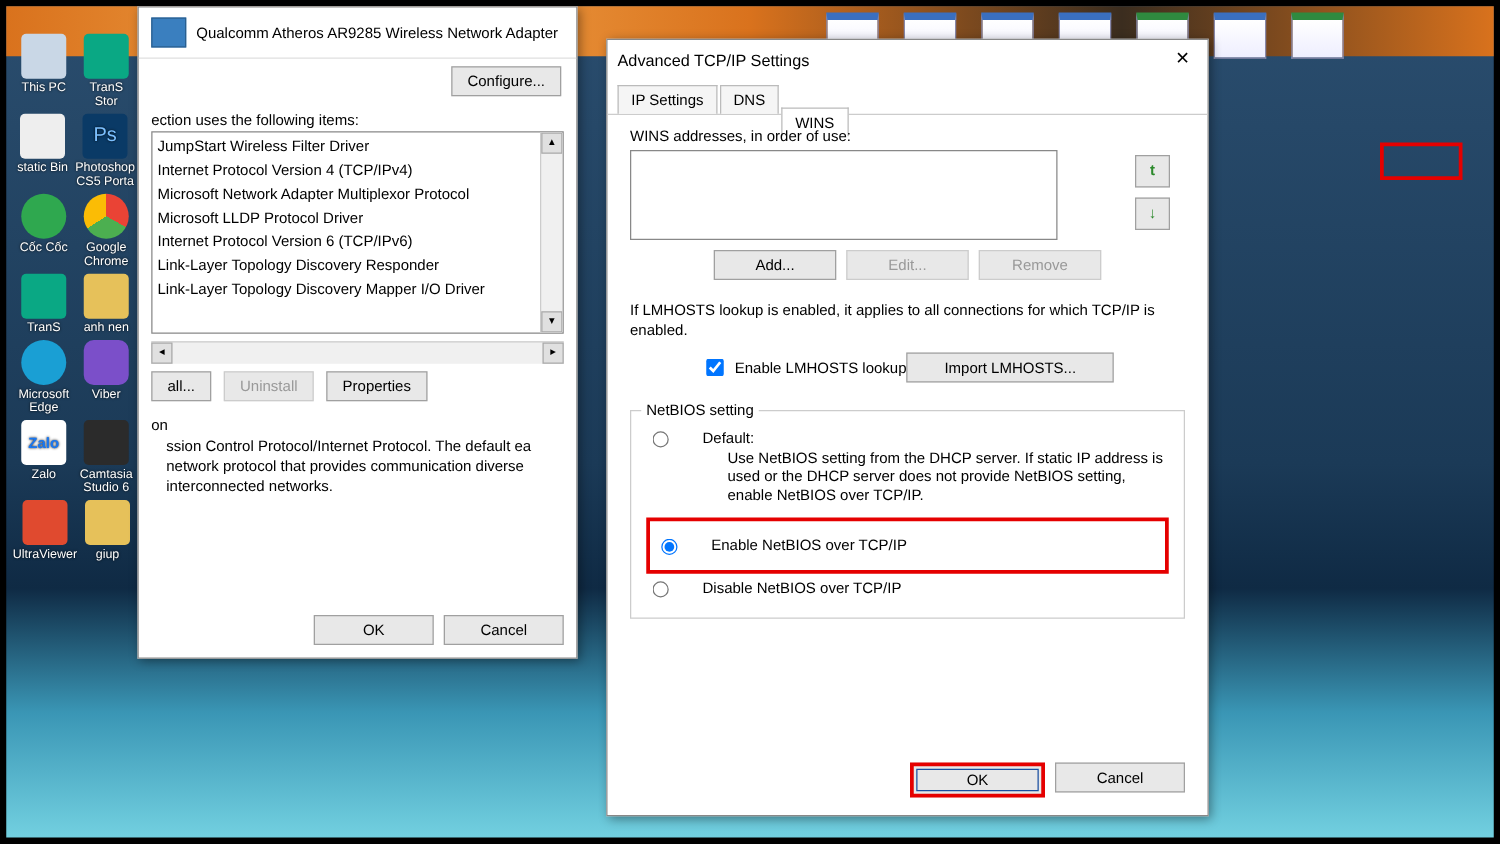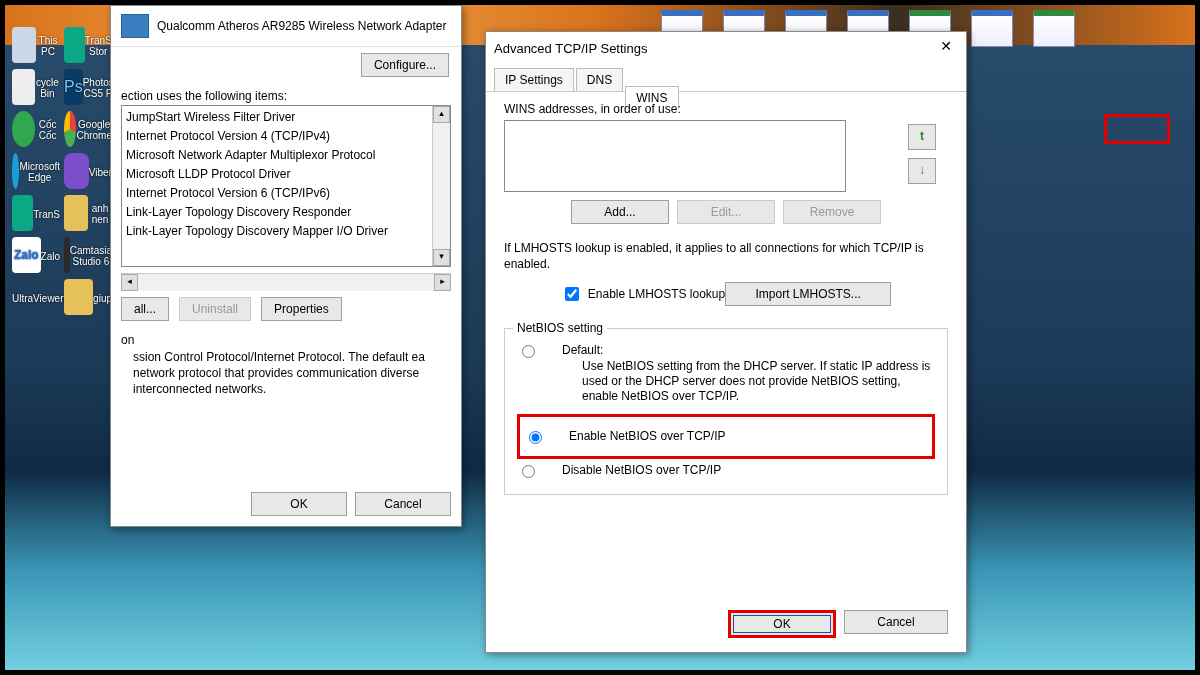--- a/index.html
+++ b/index.html
@@ -1,21 +1,21 @@
 <!DOCTYPE html>
 <html><head>
 <meta charset="utf-8">
 <style>
   html,body{margin:0;padding:0;width:1200px;height:675px;overflow:hidden;font-family:"Segoe UI",Tahoma,sans-serif;font-size:12px;background:#000}
   .screen{position:relative;width:1200px;height:675px;box-sizing:border-box;border:5px solid #000}
   .wallpaper{position:absolute;inset:0;background:linear-gradient(to bottom,#2a4d6e 0%,#1b3a57 55%,#0f2a44 70%,#3a96b5 85%,#72d0e0 100%)}
   .sunset{position:absolute;top:0;left:0;right:0;height:40px;background:linear-gradient(to right,#d9721d,#f2a54a,#d9721d,#3b2d1f,#d9721d)}
   .desktop-icons{position:absolute;top:20px;left:5px;width:100px}
   .di-row{display:flex}
-  .di{display:flex;flex-direction:row;align-items:center;width:48px;margin:2px;color:#fff;font-size:10px;text-align:center;text-shadow:0 0 2px #000}
+  .di{display:flex;flex-direction:column;align-items:center;width:48px;margin:2px;color:#fff;font-size:10px;text-align:center;text-shadow:0 0 2px #000}
   .di .box{width:36px;height:36px;border-radius:4px;margin-bottom:2px}
   
   .dlg{position:absolute;background:#fff;border:1px solid #888;box-shadow:2px 2px 8px rgba(0,0,0,.4)}
   .dlg1{left:105px;top:0;width:350px;height:520px}
   .adapter-row{padding:8px 10px;border-bottom:1px solid #e0e0e0;display:flex;align-items:center;gap:8px}
   .net-icon{width:26px;height:22px;background:#3a7fbf;border:1px solid #2a5f8f}
   .btn{display:inline-flex;align-items:center;justify-content:center;height:22px;padding:0 12px;background:#e8e8e8;border:1px solid #a0a0a0;font-size:12px;cursor:pointer}
   .btn.dis{color:#999;border-color:#ccc}
   .items-label{padding:6px 10px 2px}
   .listbox{margin:0 10px 6px;border:1px solid #888;height:160px;overflow:hidden;position:relative}
@@ -75,55 +75,55 @@
           <span>This PC</span>
         </div>
       <div class="di">
           <div class="box" style="background:#0aa884"></div>
           <span>TranS Stor</span>
         </div>
     </div>
     <div class="di-row">
       <div class="di">
           <div class="box" style="background:#eee"></div>
-          <span>cycle Bin</span>
+          <span>static Bin</span>
         </div>
       <div class="di">
           <div class="box" style="background:#0a3a66;color:#7cc0ff;font-weight:normal;font-size:16px;line-height:36px;text-align:center">Ps</div>
           <span>Photoshop CS5 Porta</span>
         </div>
     </div>
     <div class="di-row">
       <div class="di">
           <div class="box" style="background:#2fa84f;border-radius:50%"></div>
           <span>Cốc Cốc</span>
         </div>
       <div class="di">
           <div class="box" style="background:conic-gradient(#ea4335 0 33%,#4caf50 33% 66%,#fbbc05 66% 100%);border-radius:50%"></div>
           <span>Google Chrome</span>
         </div>
     </div>
     <div class="di-row">
       <div class="di">
+          <div class="box" style="background:#0aa884"></div>
+          <span>TranS</span>
+        </div>
+      <div class="di">
+          <div class="box" style="background:#e6c15a"></div>
+          <span>anh nen</span>
+        </div>
+    </div>
+    <div class="di-row">
+      <div class="di">
           <div class="box" style="background:#1a9fd4;border-radius:50%"></div>
           <span>Microsoft Edge</span>
         </div>
       <div class="di">
           <div class="box" style="background:#7b4fc9;border-radius:8px"></div>
           <span>Viber</span>
-        </div>
-    </div>
-    <div class="di-row">
-      <div class="di">
-          <div class="box" style="background:#0aa884"></div>
-          <span>TranS</span>
-        </div>
-      <div class="di">
-          <div class="box" style="background:#e6c15a"></div>
-          <span>anh nen</span>
         </div>
     </div>
     <div class="di-row">
       <div class="di">
           <div class="box" style="background:#fff;color:#1877f2;font-weight:bold;font-size:12px;line-height:36px;text-align:center">Zalo</div>
           <span>Zalo</span>
         </div>
       <div class="di">
           <div class="box" style="background:#2b2b2b"></div>
           <span>Camtasia Studio 6</span>

